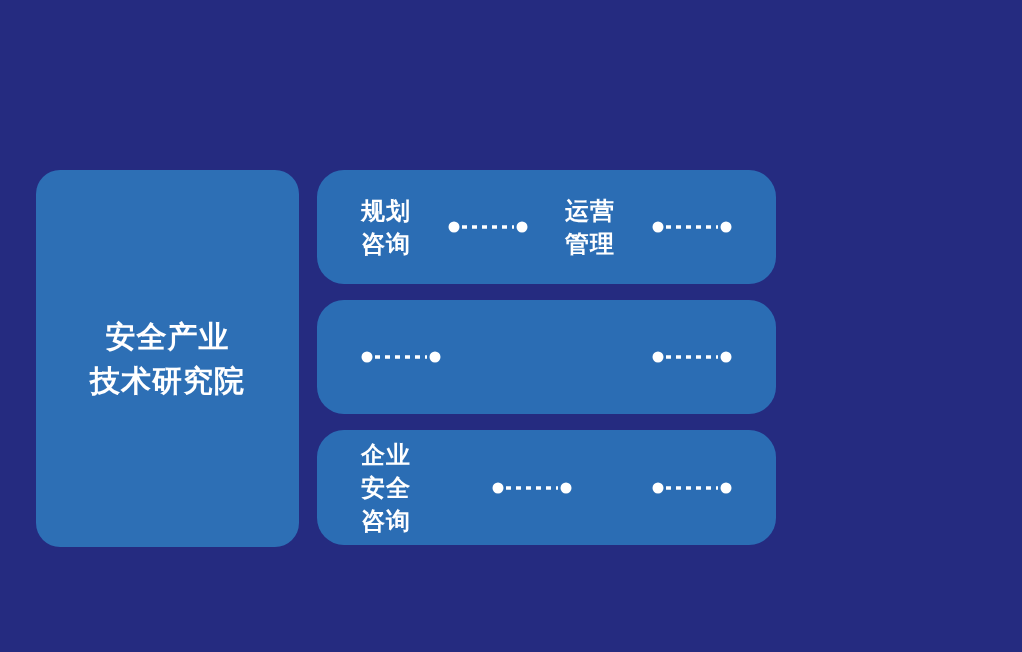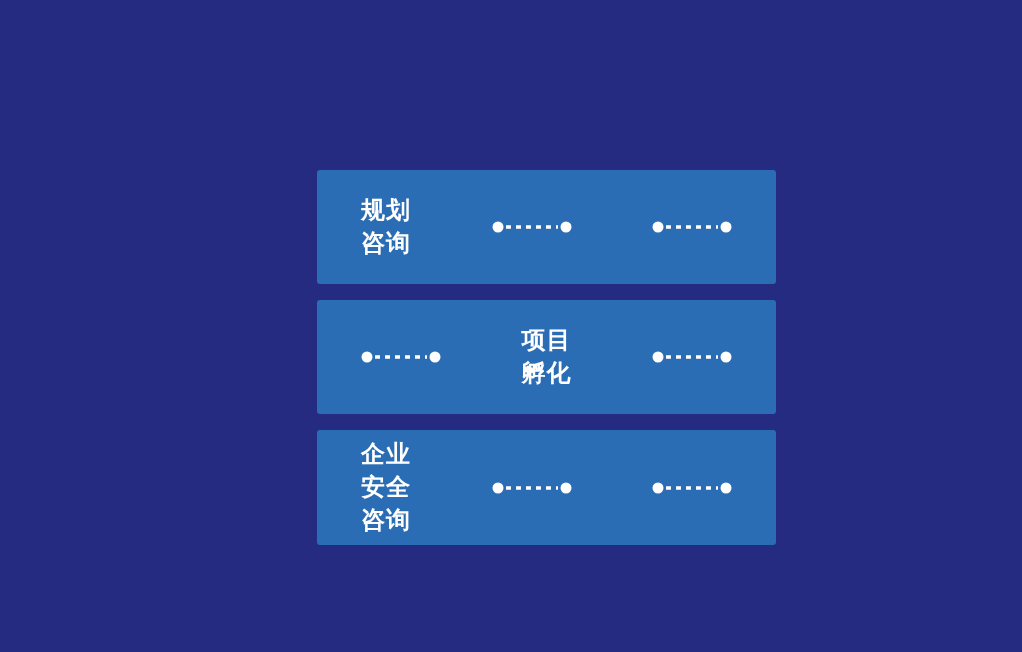--- a/index.html
+++ b/index.html
@@ -30,29 +30,28 @@
 
   
   .mid-col {
     position: absolute;
     left: 317px; top: 170px;
     width: 459px;
   }
   .service-row {
     height: 114px;
     background: #2b6db4;
-    border-radius: 3px;
+    border-radius: 27px;
     margin-bottom: 16px;
     display: flex;
     align-items: center;
     justify-content: space-between;
     padding: 0 44px;
     box-sizing: border-box;
     color: #ffffff;
-    font-family: Liberation Serif, serif;
   }
   .service-cell {
     text-align: center;
     font-size: 24px;
     font-weight: 600;
     line-height: 33px;
     letter-spacing: 1px;
     white-space: nowrap;
   }
   .connector { display: flex; align-items: center; flex: 0 0 auto; }
@@ -77,55 +76,59 @@
     font-weight: 600;
     letter-spacing: 2px;
     white-space: nowrap;
   }
 </style>
 </head>
 <body>
 
 <div class="stage">
 
+  <div class="root-box">
+    <div>安全产业</div>
+    <div>技术研究院</div>
+  </div>
 
   <div class="mid-col">
 
     <div class="service-row">
       <div class="service-cell">
         <div>规划</div>
         <div>咨询</div>
       </div>
       <div class="connector">
         <svg width="80" height="12" viewBox="0 0 80 12">
           <circle cx="6" cy="6" r="5.5" fill="#ffffff"></circle>
           <line x1="14" y1="6" x2="66" y2="6" stroke="#ffffff" stroke-width="3.5" stroke-dasharray="5 5"></line>
           <circle cx="74" cy="6" r="5.5" fill="#ffffff"></circle>
         </svg>
+      </div>
+      <div class="service-cell">
+        <div>运营</div>
+        <div>管理</div>
       </div>
       <div class="connector">
         <svg width="80" height="12" viewBox="0 0 80 12">
           <circle cx="6" cy="6" r="5.5" fill="#ffffff"></circle>
           <line x1="14" y1="6" x2="66" y2="6" stroke="#ffffff" stroke-width="3.5" stroke-dasharray="5 5"></line>
           <circle cx="74" cy="6" r="5.5" fill="#ffffff"></circle>
         </svg>
       </div>
     </div>
 
     <div class="service-row">
       <div class="connector">
         <svg width="80" height="12" viewBox="0 0 80 12">
           <circle cx="6" cy="6" r="5.5" fill="#ffffff"></circle>
           <line x1="14" y1="6" x2="66" y2="6" stroke="#ffffff" stroke-width="3.5" stroke-dasharray="5 5"></line>
           <circle cx="74" cy="6" r="5.5" fill="#ffffff"></circle>
         </svg>
-      </div>
-      <div class="service-cell">
-        <div>项目</div>
-        <div>孵化</div>
       </div>
       <div class="connector">
         <svg width="80" height="12" viewBox="0 0 80 12">
           <circle cx="6" cy="6" r="5.5" fill="#ffffff"></circle>
           <line x1="14" y1="6" x2="66" y2="6" stroke="#ffffff" stroke-width="3.5" stroke-dasharray="5 5"></line>
           <circle cx="74" cy="6" r="5.5" fill="#ffffff"></circle>
         </svg>
       </div>
     </div>
 

